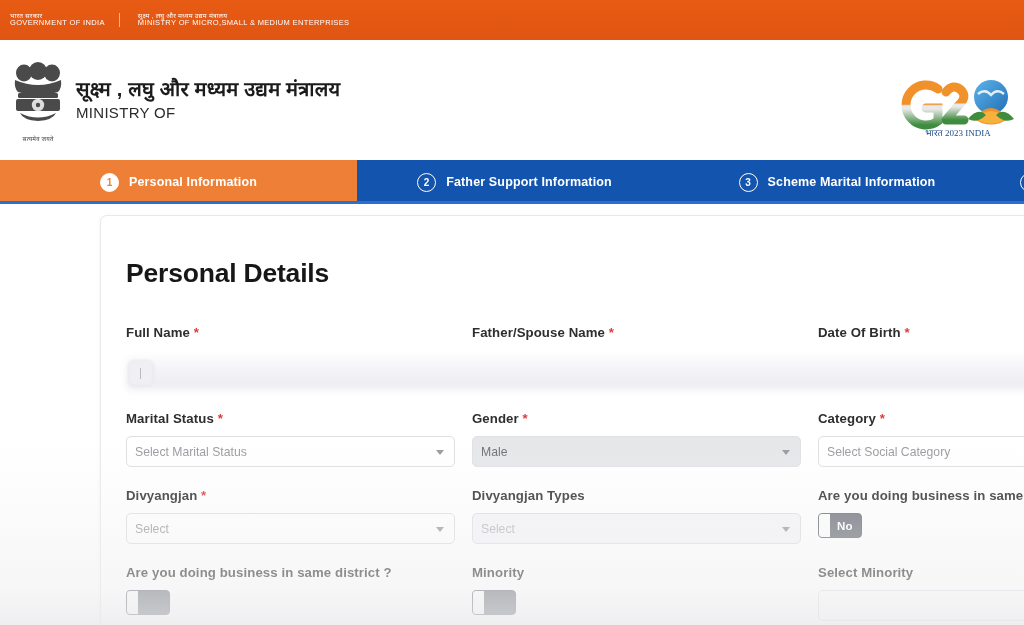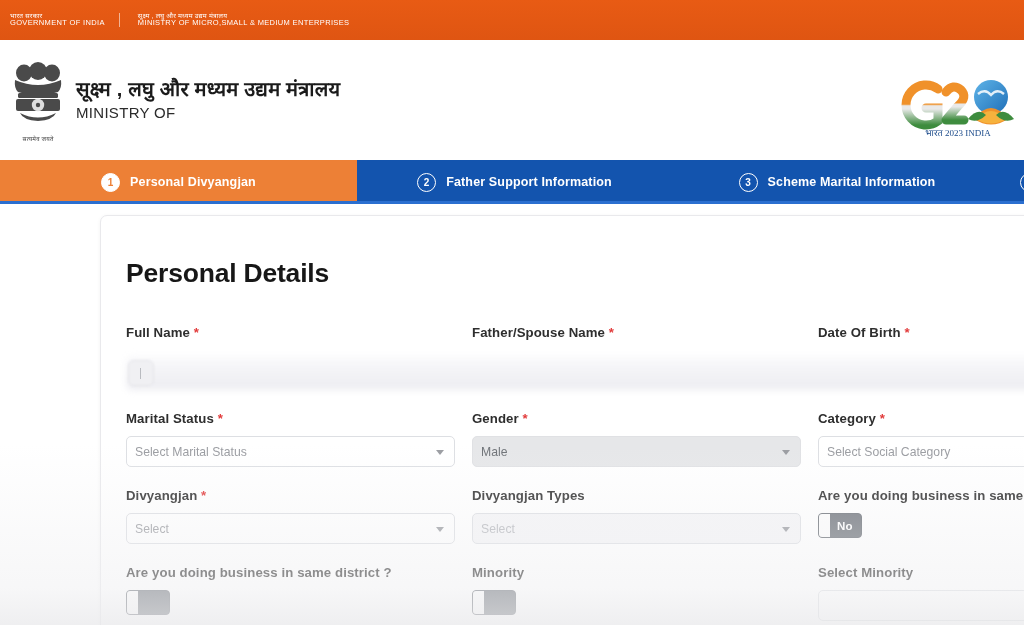--- a/index.html
+++ b/index.html
@@ -287,21 +287,21 @@
       <path d="M120 58 q-10 -12 -18 -4 q9 9 18 4 z" fill="#3E8C3E"></path>
       <text x="64" y="75" text-anchor="middle" font-family="Liberation Serif, serif" font-size="9" fill="#1b4a8a">भारत 2023 INDIA</text>
     </svg>
   </div>
 </div>
 
 <div class="steps">
 
   <div class="step active step-1">
     <span class="num">1</span>
-    <span>Personal Divyangjan</span>
+    <span>Personal Information</span>
   </div>
 
   <div class="step step-2">
     <span class="num">2</span>
     <span>Father Support Information</span>
   </div>
 
   <div class="step step-3">
     <span class="num">3</span>
     <span>Scheme Marital Information</span>

